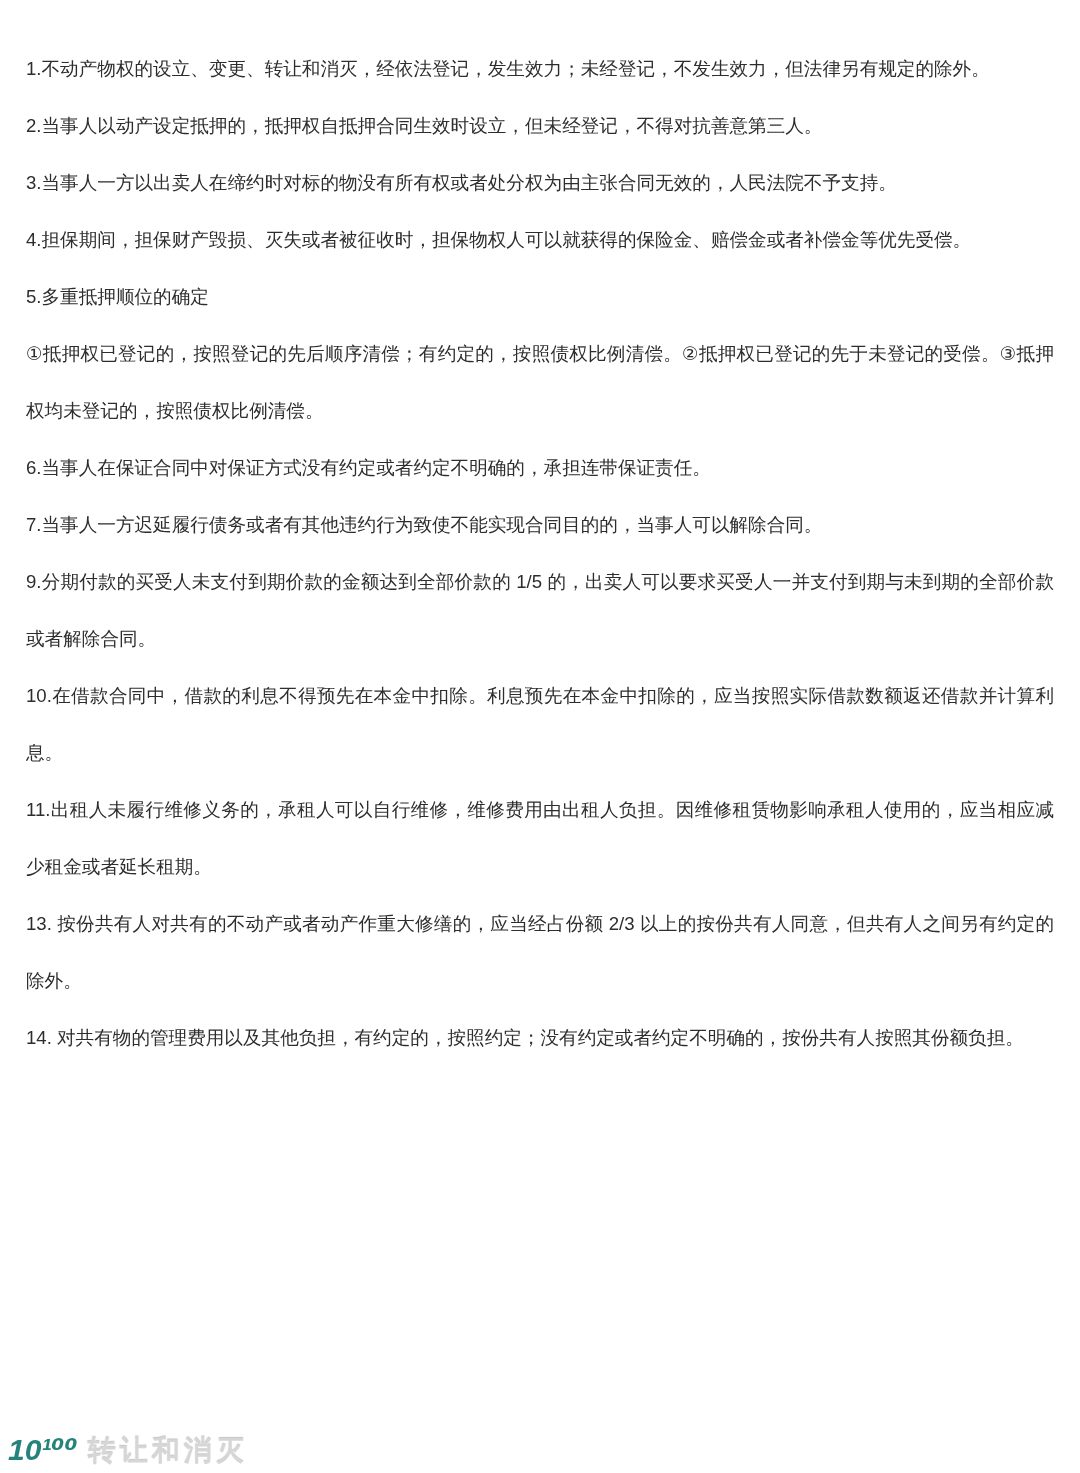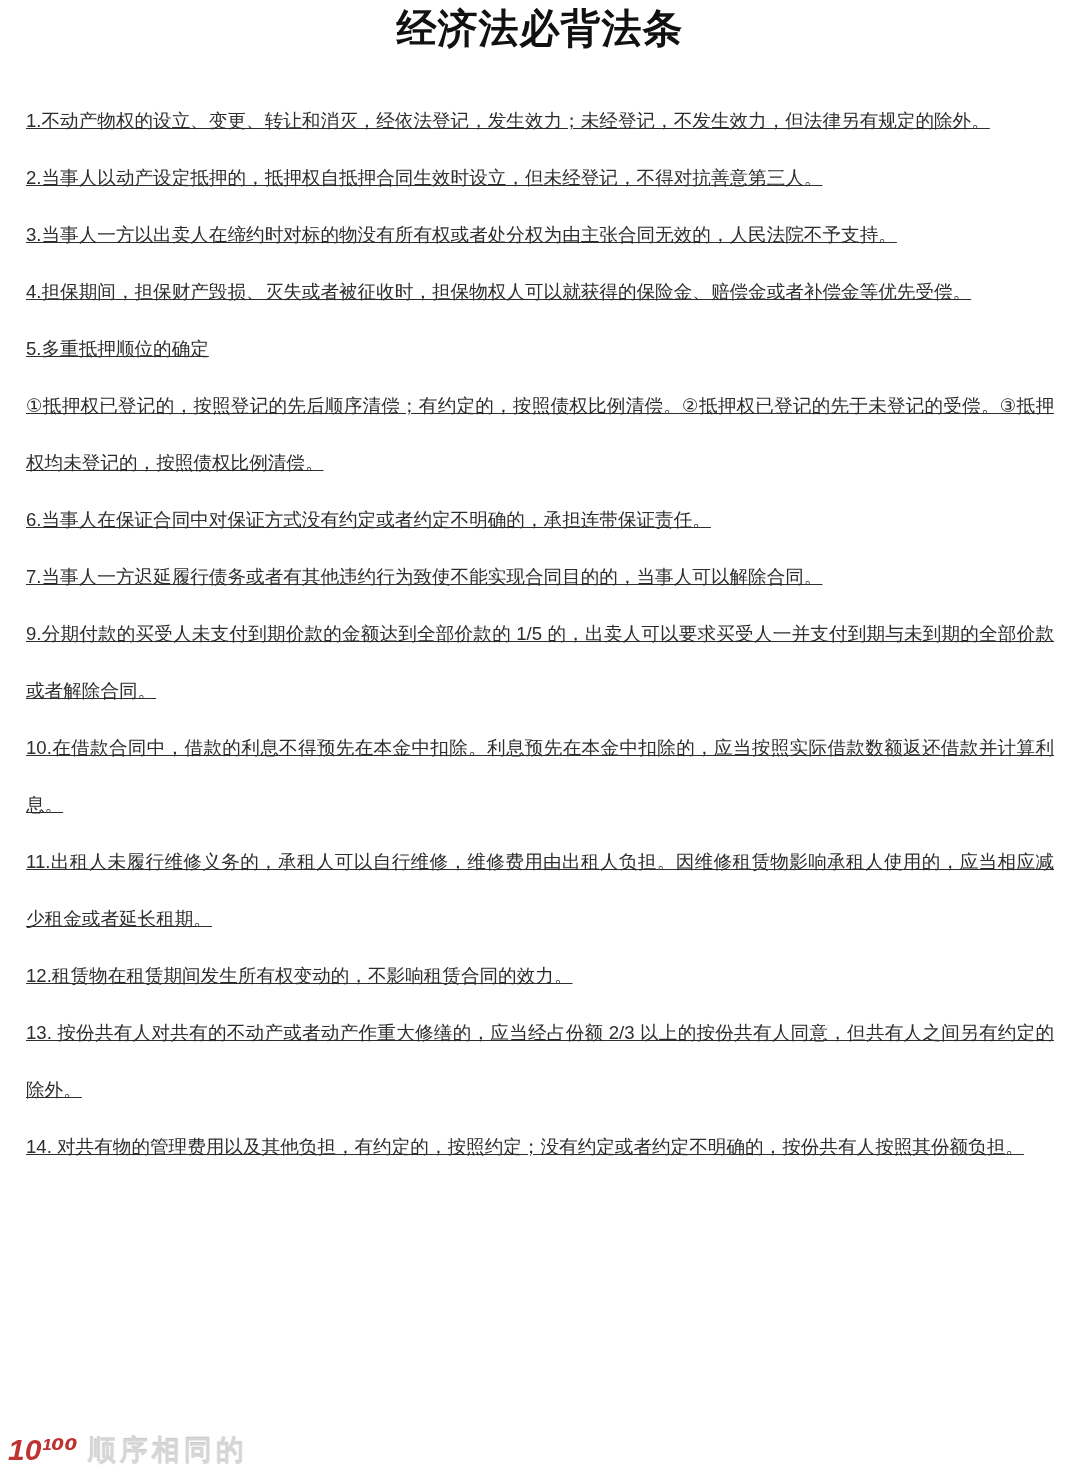--- a/index.html
+++ b/index.html
@@ -30,73 +30,70 @@
     margin-top: 40px;
     padding: 0 26px;
   }
   .content p {
     margin: 0;
     font-size: 18.6px;
     line-height: 57px;
     text-align: justify;
     color: #2d2d2d;
     word-break: break-all;
-    text-decoration: underline;
   }
   .watermark {
     position: absolute;
     left: 8px;
     bottom: 4px;
     display: flex;
     align-items: flex-start;
     gap: 10px;
     color: #c9c9c9;
     opacity: 0.9;
     user-select: none;
     pointer-events: none;
   }
   .wm-logo {
     font-size: 30px;
     font-weight: bold;
     font-style: italic;
     line-height: 34px;
-    color: #b91c1c;
+    color: #0f766e;
     text-shadow: 0 1px 0 #ffffff;
   }
   .wm-text {
     font-size: 28px;
     font-weight: bold;
     line-height: 36px;
     color: #d2d2d2;
     letter-spacing: 4px;
     text-shadow: 0 1px 1px #ffffff, 0 -1px 1px #bdbdbd;
   }
 </style>
 </head>
 <body>
 
 <div class="page">
 
-  <h1 class="title">经济法必背法条</h1>
 
   <div class="content">
       <p>1.不动产物权的设立、变更、转让和消灭，经依法登记，发生效力；未经登记，不发生效力，但法律另有规定的除外。</p>
       <p>2.当事人以动产设定抵押的，抵押权自抵押合同生效时设立，但未经登记，不得对抗善意第三人。</p>
       <p>3.当事人一方以出卖人在缔约时对标的物没有所有权或者处分权为由主张合同无效的，人民法院不予支持。</p>
       <p>4.担保期间，担保财产毁损、灭失或者被征收时，担保物权人可以就获得的保险金、赔偿金或者补偿金等优先受偿。</p>
       <p>5.多重抵押顺位的确定</p>
       <p>①抵押权已登记的，按照登记的先后顺序清偿；有约定的，按照债权比例清偿。②抵押权已登记的先于未登记的受偿。③抵押权均未登记的，按照债权比例清偿。</p>
       <p>6.当事人在保证合同中对保证方式没有约定或者约定不明确的，承担连带保证责任。</p>
       <p>7.当事人一方迟延履行债务或者有其他违约行为致使不能实现合同目的的，当事人可以解除合同。</p>
       <p>9.分期付款的买受人未支付到期价款的金额达到全部价款的 1/5 的，出卖人可以要求买受人一并支付到期与未到期的全部价款或者解除合同。</p>
       <p>10.在借款合同中，借款的利息不得预先在本金中扣除。利息预先在本金中扣除的，应当按照实际借款数额返还借款并计算利息。</p>
       <p>11.出租人未履行维修义务的，承租人可以自行维修，维修费用由出租人负担。因维修租赁物影响承租人使用的，应当相应减少租金或者延长租期。</p>
-      <p>12.租赁物在租赁期间发生所有权变动的，不影响租赁合同的效力。</p>
       <p>13. 按份共有人对共有的不动产或者动产作重大修缮的，应当经占份额 2/3 以上的按份共有人同意，但共有人之间另有约定的除外。</p>
       <p>14. 对共有物的管理费用以及其他负担，有约定的，按照约定；没有约定或者约定不明确的，按份共有人按照其份额负担。</p>
     </div>
 
   <div class="watermark">
     <span class="wm-logo">10¹⁰⁰</span>
-    <span class="wm-text">顺序相同的</span>
+    <span class="wm-text">转让和消灭</span>
   </div>
 
 </div>
 
 </body></html>

